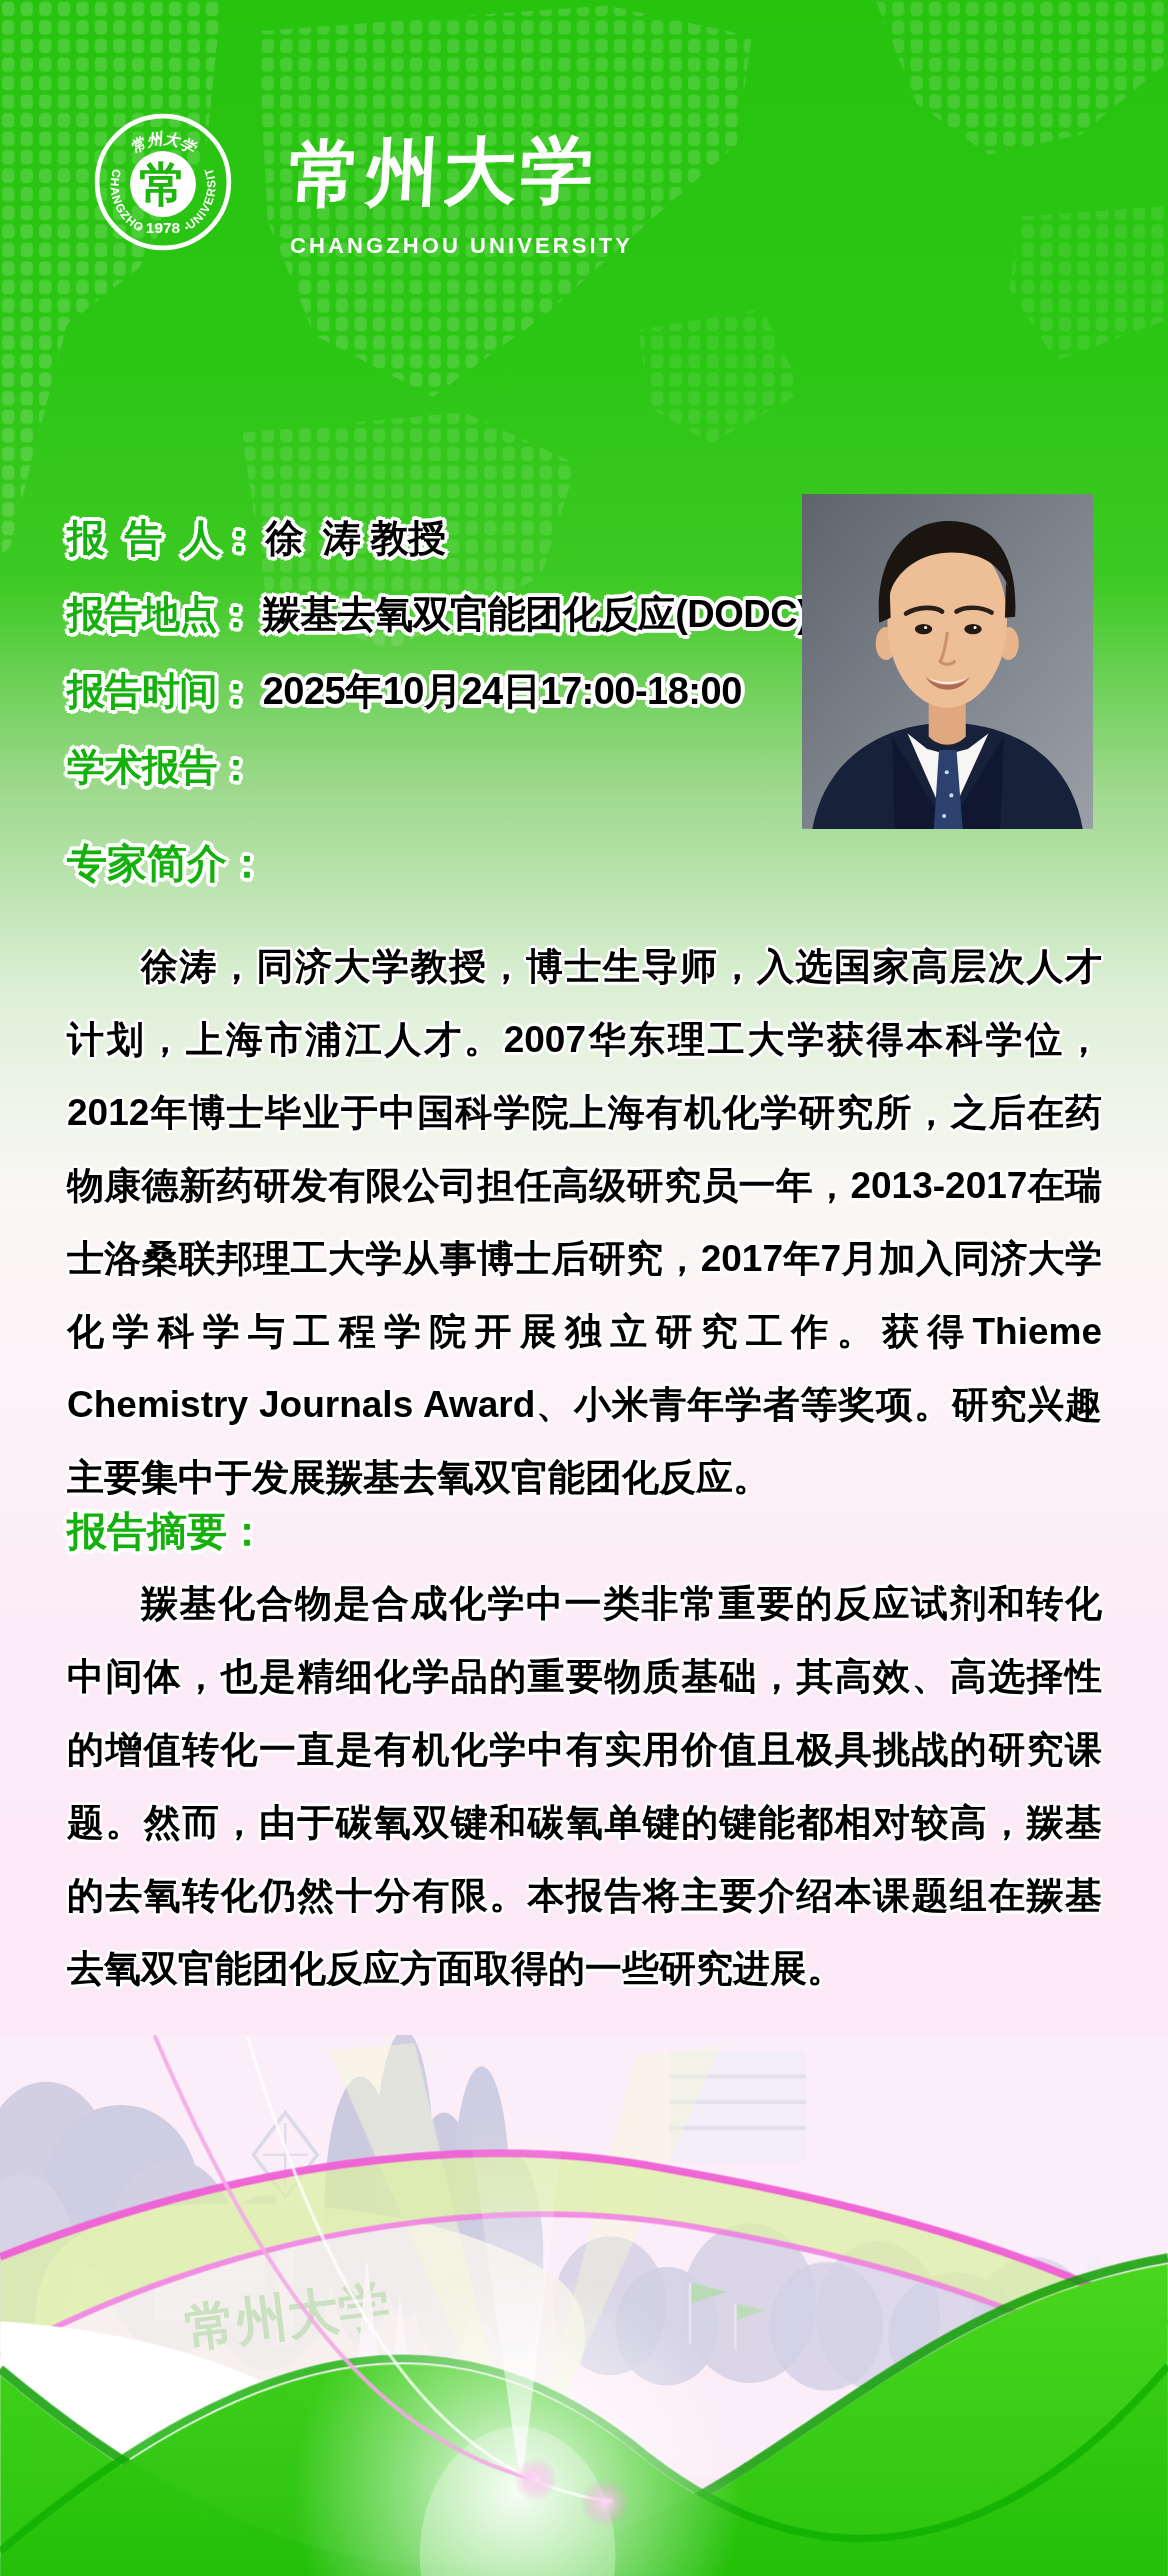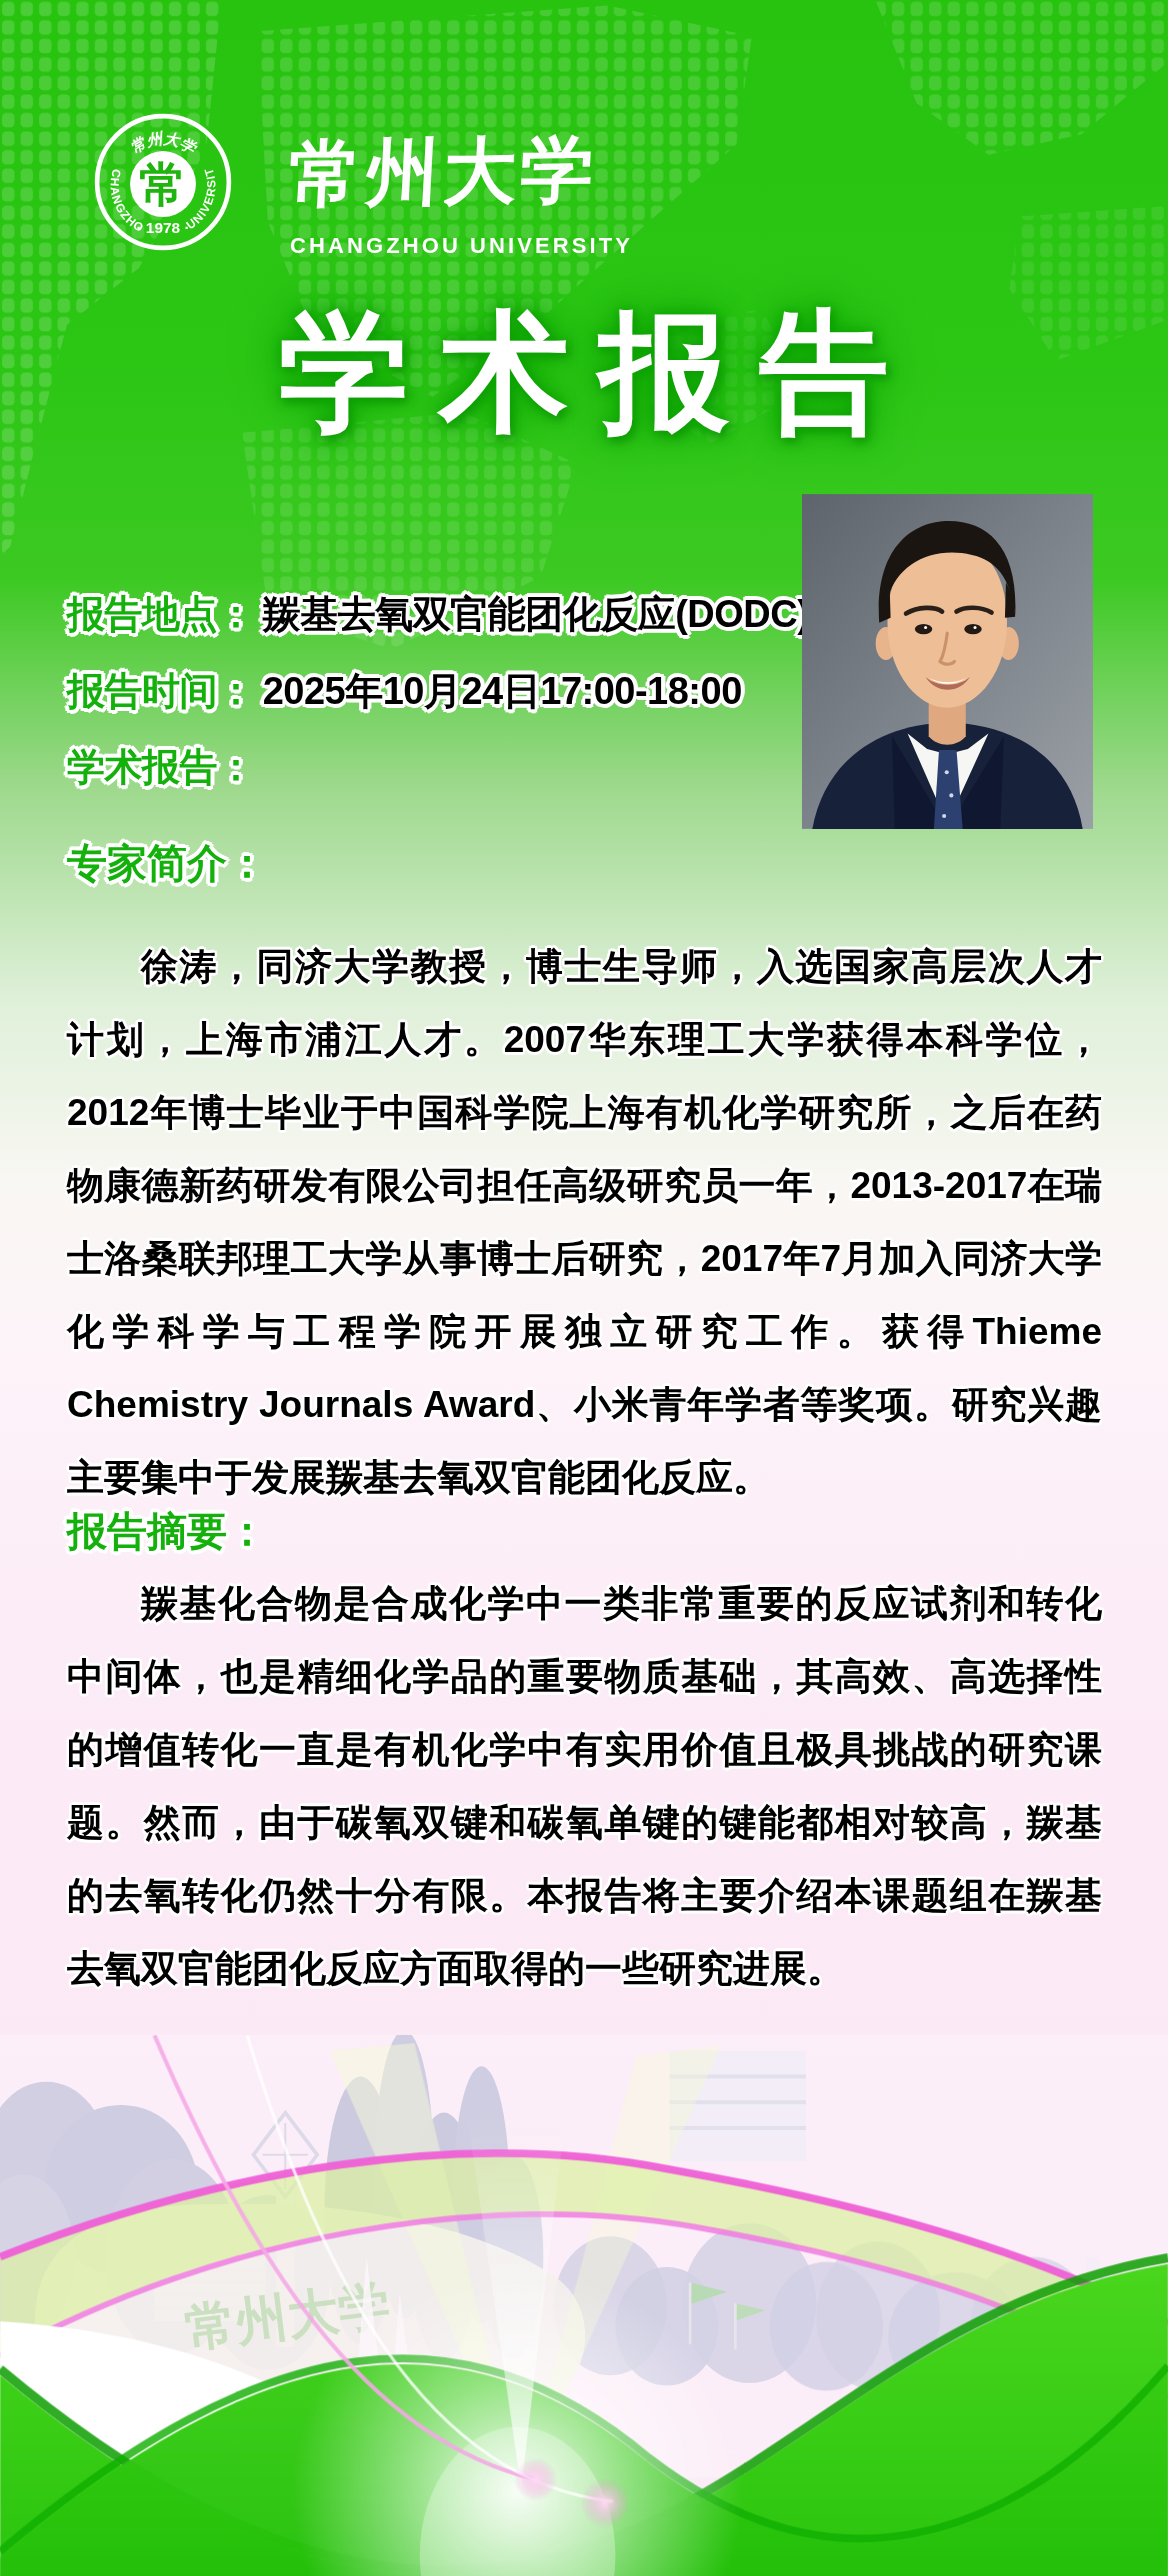--- a/index.html
+++ b/index.html
@@ -80,22 +80,25 @@
     </text>
     <text font-size="23" font-weight="700" fill="#ffffff" letter-spacing="2">
       <textPath href="#sealRight" startOffset="2%">UNIVERSITY</textPath>
     </text>
     <text x="136" y="236" text-anchor="middle" font-size="30" font-weight="700" fill="#ffffff">· 1978 ·</text>
   </svg>
 
   <div class="abs calligraphy">常州大学</div>
   <div class="abs uni-en">CHANGZHOU UNIVERSITY</div>
 
-  <div class="abs big-title">学术报告</div>
-
+
+  <div class="abs info-row r0">
+    <span class="lbl green-label ow pre">报  告  人：</span>
+    <span class="val black-text ow pre">徐  涛 教授</span>
+  </div>
   <div class="abs info-row r1">
     <span class="lbl green-label ow pre">报告地点：</span>
     <span class="val black-text ow pre">羰基去氧双官能团化反应(DODC)</span>
   </div>
   <div class="abs info-row r2">
     <span class="lbl green-label ow pre">报告时间：</span>
     <span class="val black-text ow pre">2025年10月24日17:00-18:00</span>
   </div>
   <div class="abs info-row r3">
     <span class="lbl green-label ow pre">学术报告：</span>

